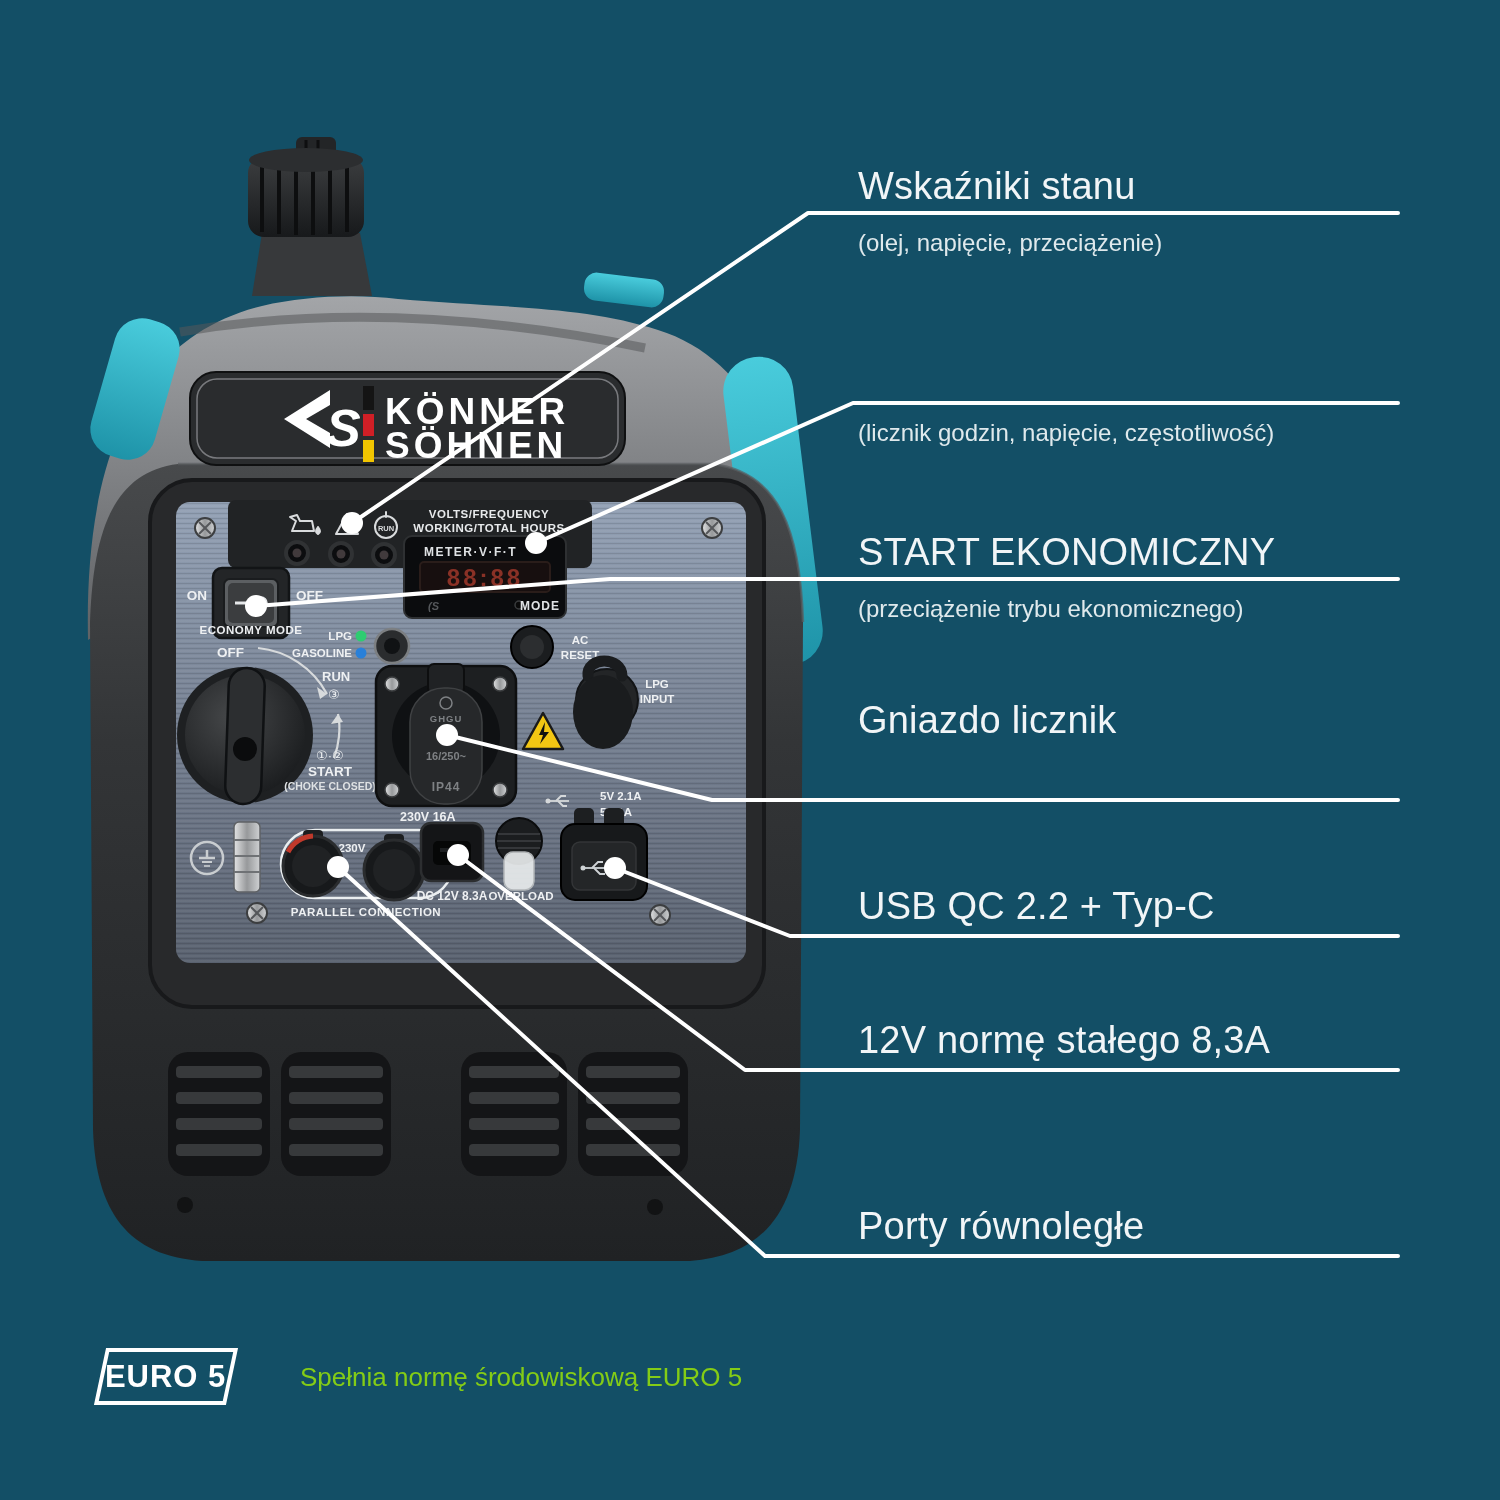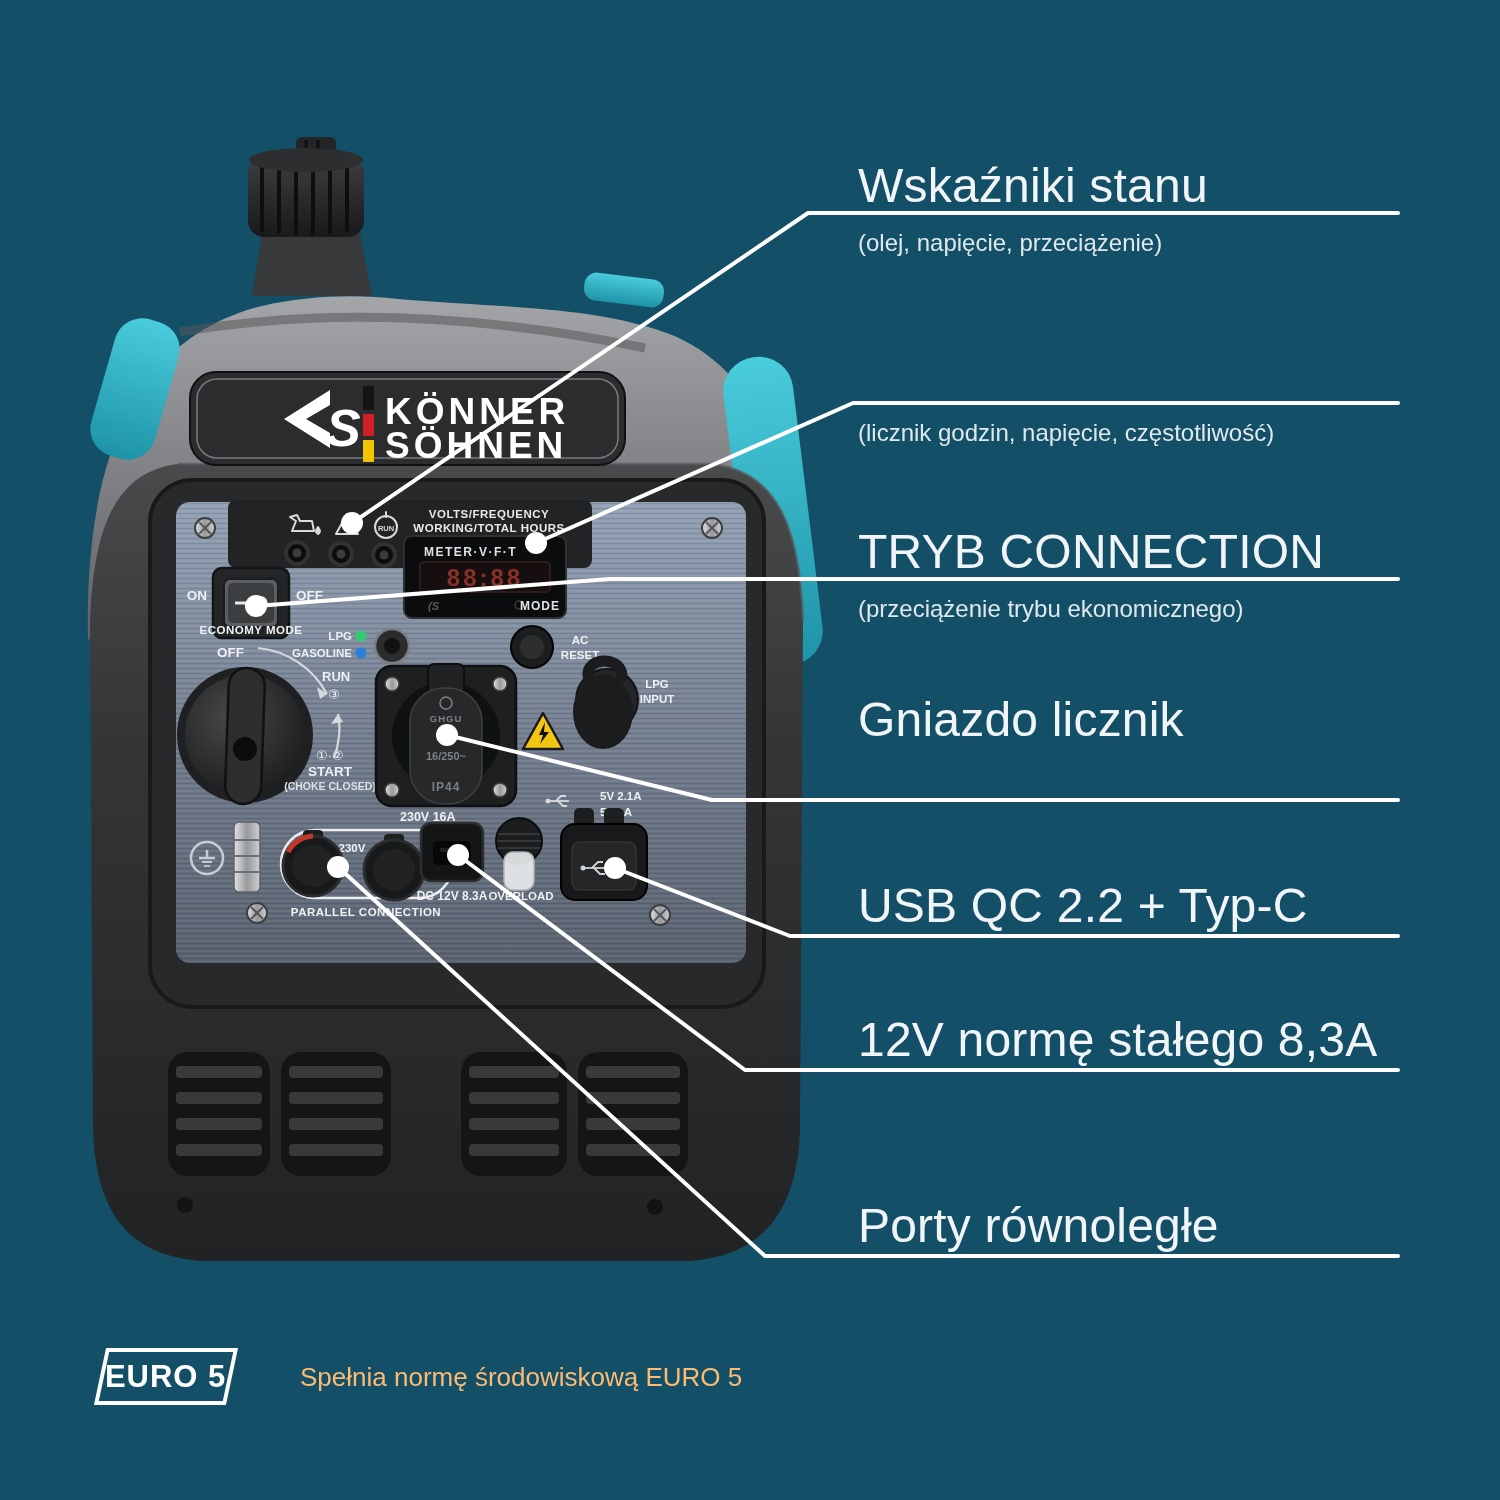--- a/index.html
+++ b/index.html
@@ -5,32 +5,32 @@
   html,body{margin:0;padding:0;}
   body{
     width:1500px;height:1500px;position:relative;overflow:hidden;
     background:#134f66;
     font-family:"Liberation Sans","DejaVu Sans",sans-serif;
   }
   .stage{position:absolute;inset:0;width:1500px;height:1500px;}
   .device-svg,.overlay-svg{position:absolute;left:0;top:0;width:1500px;height:1500px;}
   svg text{font-family:"Liberation Sans","DejaVu Sans",sans-serif;}
   .ann{position:absolute;left:858px;width:545px;color:#f1f5f7;}
-  .ann-title{font-size:48px;line-height:52px;font-weight:400;letter-spacing:0.2px;color:#f1f5f7;}
+  .ann-title{font-size:38px;line-height:52px;font-weight:400;letter-spacing:0.2px;color:#f1f5f7;}
   .ann-sub{font-size:24px;line-height:34px;font-weight:400;color:#dfe9ec;}
   .footer-badge{
     position:absolute;left:100px;top:1348px;width:132px;height:57px;
     border:4px solid #ffffff;transform:skewX(-12deg);
     display:flex;align-items:center;justify-content:center;box-sizing:border-box;
   }
   .footer-badge span{
     transform:skewX(12deg);color:#ffffff;font-weight:700;font-size:31px;letter-spacing:1px;
   }
   .footer-caption{
-    position:absolute;left:300px;top:1362px;color:#fdba74;font-size:26px;font-weight:400;
+    position:absolute;left:300px;top:1362px;color:#84cc16;font-size:26px;font-weight:400;
   }
 </style>
 </head>
 <body>
 
 <div class="stage">
 
   <svg class="device-svg" viewBox="0 0 1500 1500">
     <defs>
       <linearGradient id="domeGrad" x1="0" y1="0" x2="0" y2="1">
@@ -369,21 +369,21 @@
   </div>
   <div class="ann" style="top:226px">
     <div class="ann-sub">(olej, napięcie, przeciążenie)</div>
   </div>
 
   <div class="ann" style="top:416px">
     <div class="ann-sub">(licznik godzin, napięcie, częstotliwość)</div>
   </div>
 
   <div class="ann" style="top:526px">
-    <div class="ann-title">TRYB CONNECTION</div>
+    <div class="ann-title">START EKONOMICZNY</div>
   </div>
   <div class="ann" style="top:592px">
     <div class="ann-sub">(przeciążenie trybu ekonomicznego)</div>
   </div>
 
   <div class="ann" style="top:694px">
     <div class="ann-title">Gniazdo licznik</div>
   </div>
 
   <div class="ann" style="top:880px">

